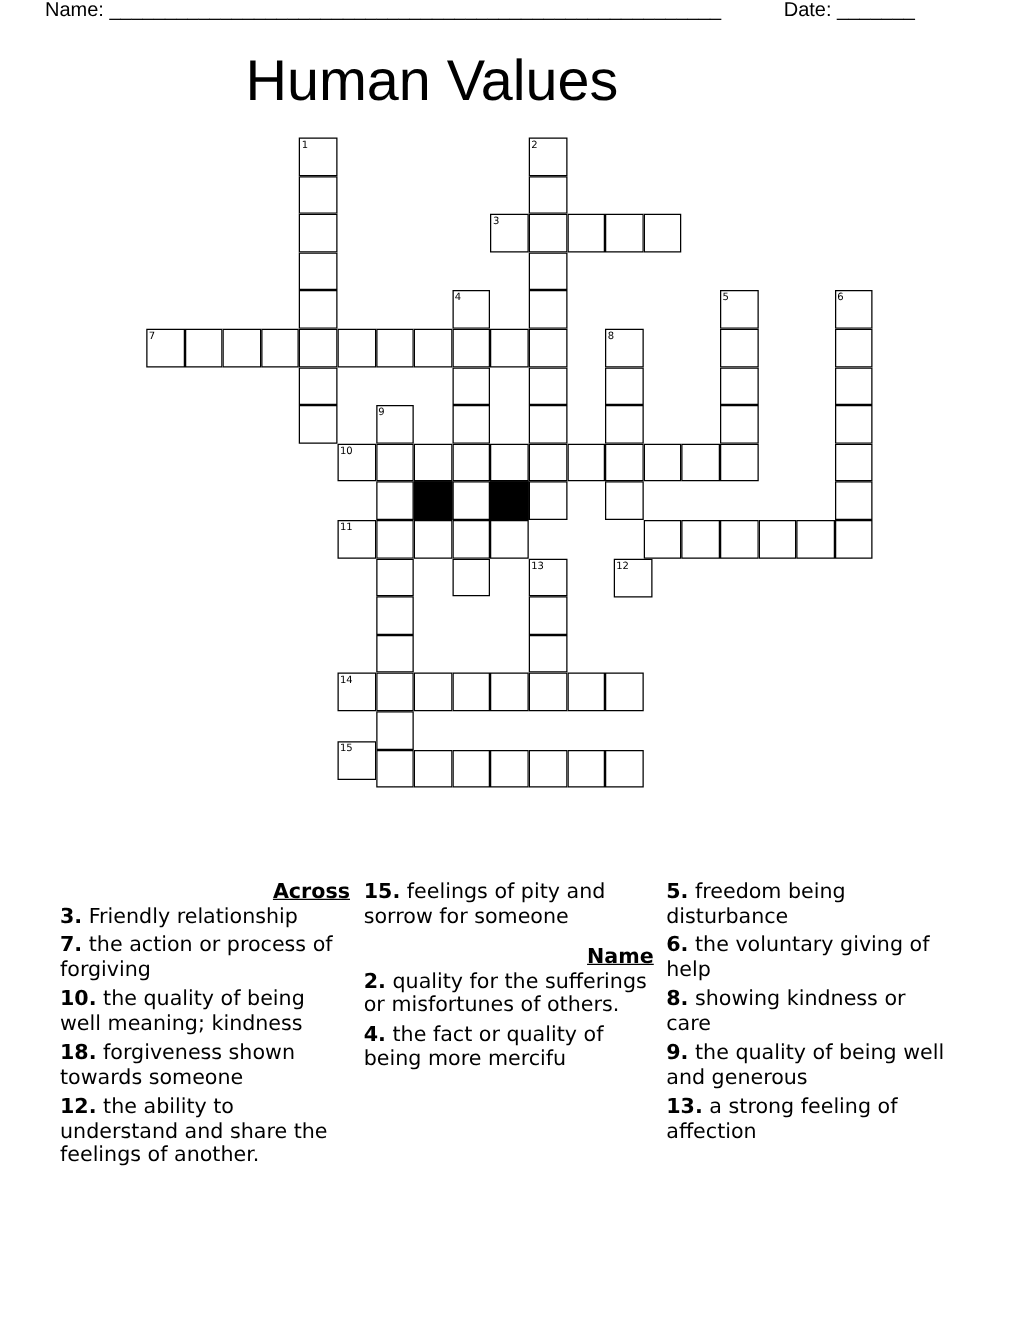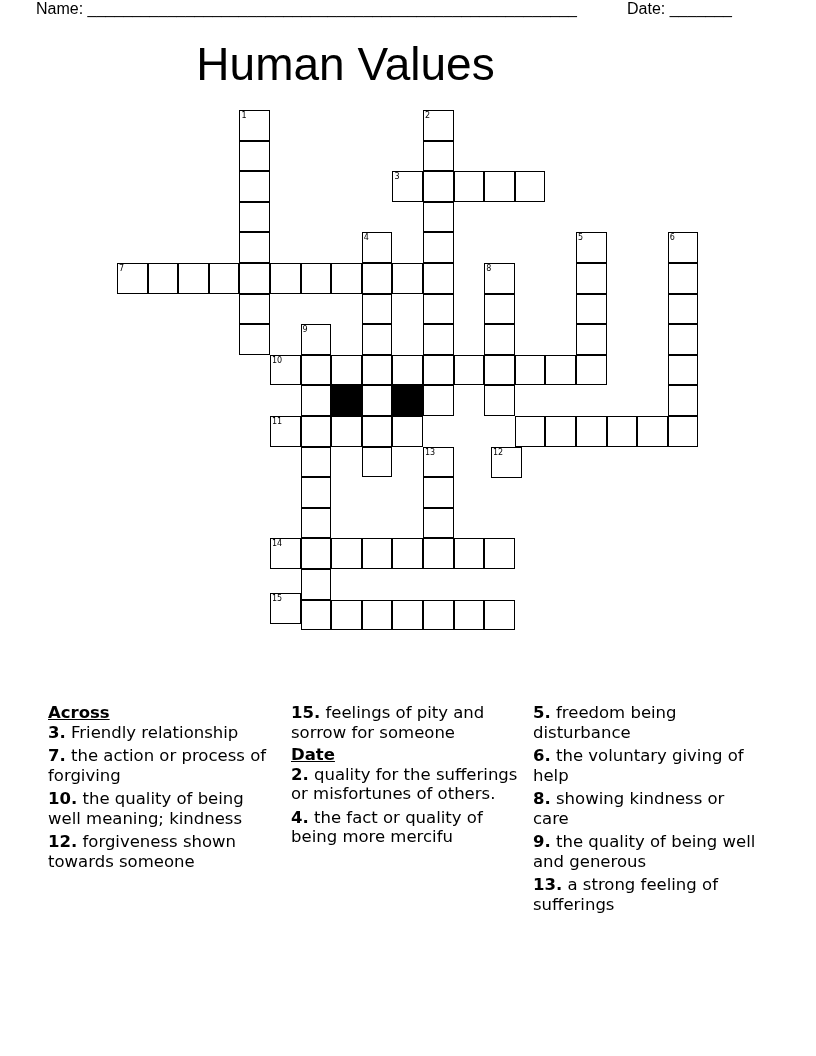--- a/index.html
+++ b/index.html
@@ -4,21 +4,21 @@
 <style>
   html, body { margin:0; padding:0; background:#fff; }
   body { width:816px; height:1056px; position:relative; overflow:hidden; font-family:"DejaVu Sans", sans-serif; color:#000; }
   .hdr { position:absolute; top:0; font-family:"Liberation Sans", sans-serif; font-size:16px; line-height:18px; }
   .title { position:absolute; top:34px; left:0; width:691px; text-align:center; font-size:46px; line-height:60px; font-family:Liberation Sans, sans-serif; }
   .grid { position:absolute; left:0; top:0; }
   .cell { position:absolute; width:30.6px; height:30.6px; box-sizing:border-box; border:1.5px solid #000; background:#fff; }
   .cell.black { background:#000; }
   .num { position:absolute; left:1px; top:0px; font-size:8px; line-height:9px; font-family:"DejaVu Sans", sans-serif; }
   .clues { position:absolute; top:703px; font-size:16.5px; line-height:19.5px; }
-  .clues .head { font-weight:bold; text-decoration:underline; }
+  .clues .head { font-weight:bold; text-decoration:underline;text-align:right; }
   .clue { margin-bottom:4px; }
   .clue b { font-weight:bold; }
 </style>
 </head>
 <body>
 
 <div class="hdr" style="left:36px;">Name: _______________________________________________________</div>
 <div class="hdr" style="left:627px;">Date: _______</div>
 
 <div class="title">Human Values</div>
@@ -153,29 +153,30 @@
     <div class="cell" style="left: 484.2px; top: 599.6px;"></div>
     <div class="cell black" style="left: 331.2px; top: 385.4px;"></div>
     <div class="cell black" style="left: 392.4px; top: 385.4px;"></div>
   </div>
 
 <div class="clues" style="left:48px; width:232px;">
   <div class="head">Across</div>
   <div class="clue"><b>3.</b><span> Friendly relationship</span></div>
   <div class="clue"><b>7.</b><span> the action or process of forgiving</span></div>
   <div class="clue"><b>10.</b><span> the quality of being well meaning; kindness</span></div>
-  <div class="clue"><b>12.</b><span> forgiveness shown towards someone</span></div>
+  <div class="clue"><b>18.</b><span> forgiveness shown towards someone</span></div>
+  <div class="clue"><b>12.</b><span> the ability to understand and share the feelings of another.</span></div>
 </div>
 
 <div class="clues" style="left:291px; width:232px;">
-  <div class="clue" style="margin-bottom:3px"><b>15.</b><span> feelings of pity and sorrow for someone</span></div>
-  <div class="head">Date</div>
+  <div class="clue" style="margin-bottom:13px"><b>15.</b><span> feelings of pity and sorrow for someone</span></div>
+  <div class="head">Name</div>
   <div class="clue"><b>2.</b><span> quality for the sufferings or misfortunes of others.</span></div>
   <div class="clue"><b>4.</b><span> the fact or quality of being more mercifu</span></div>
 </div>
 
 <div class="clues" style="left:533px; width:232px;">
   <div class="clue"><b>5.</b><span> freedom being disturbance</span></div>
   <div class="clue"><b>6.</b><span> the voluntary giving of help</span></div>
   <div class="clue"><b>8.</b><span> showing kindness or care</span></div>
   <div class="clue"><b>9.</b><span> the quality of being well and generous</span></div>
-  <div class="clue"><b>13.</b><span> a strong feeling of sufferings</span></div>
+  <div class="clue"><b>13.</b><span> a strong feeling of affection</span></div>
 </div>
 
 </body></html>

